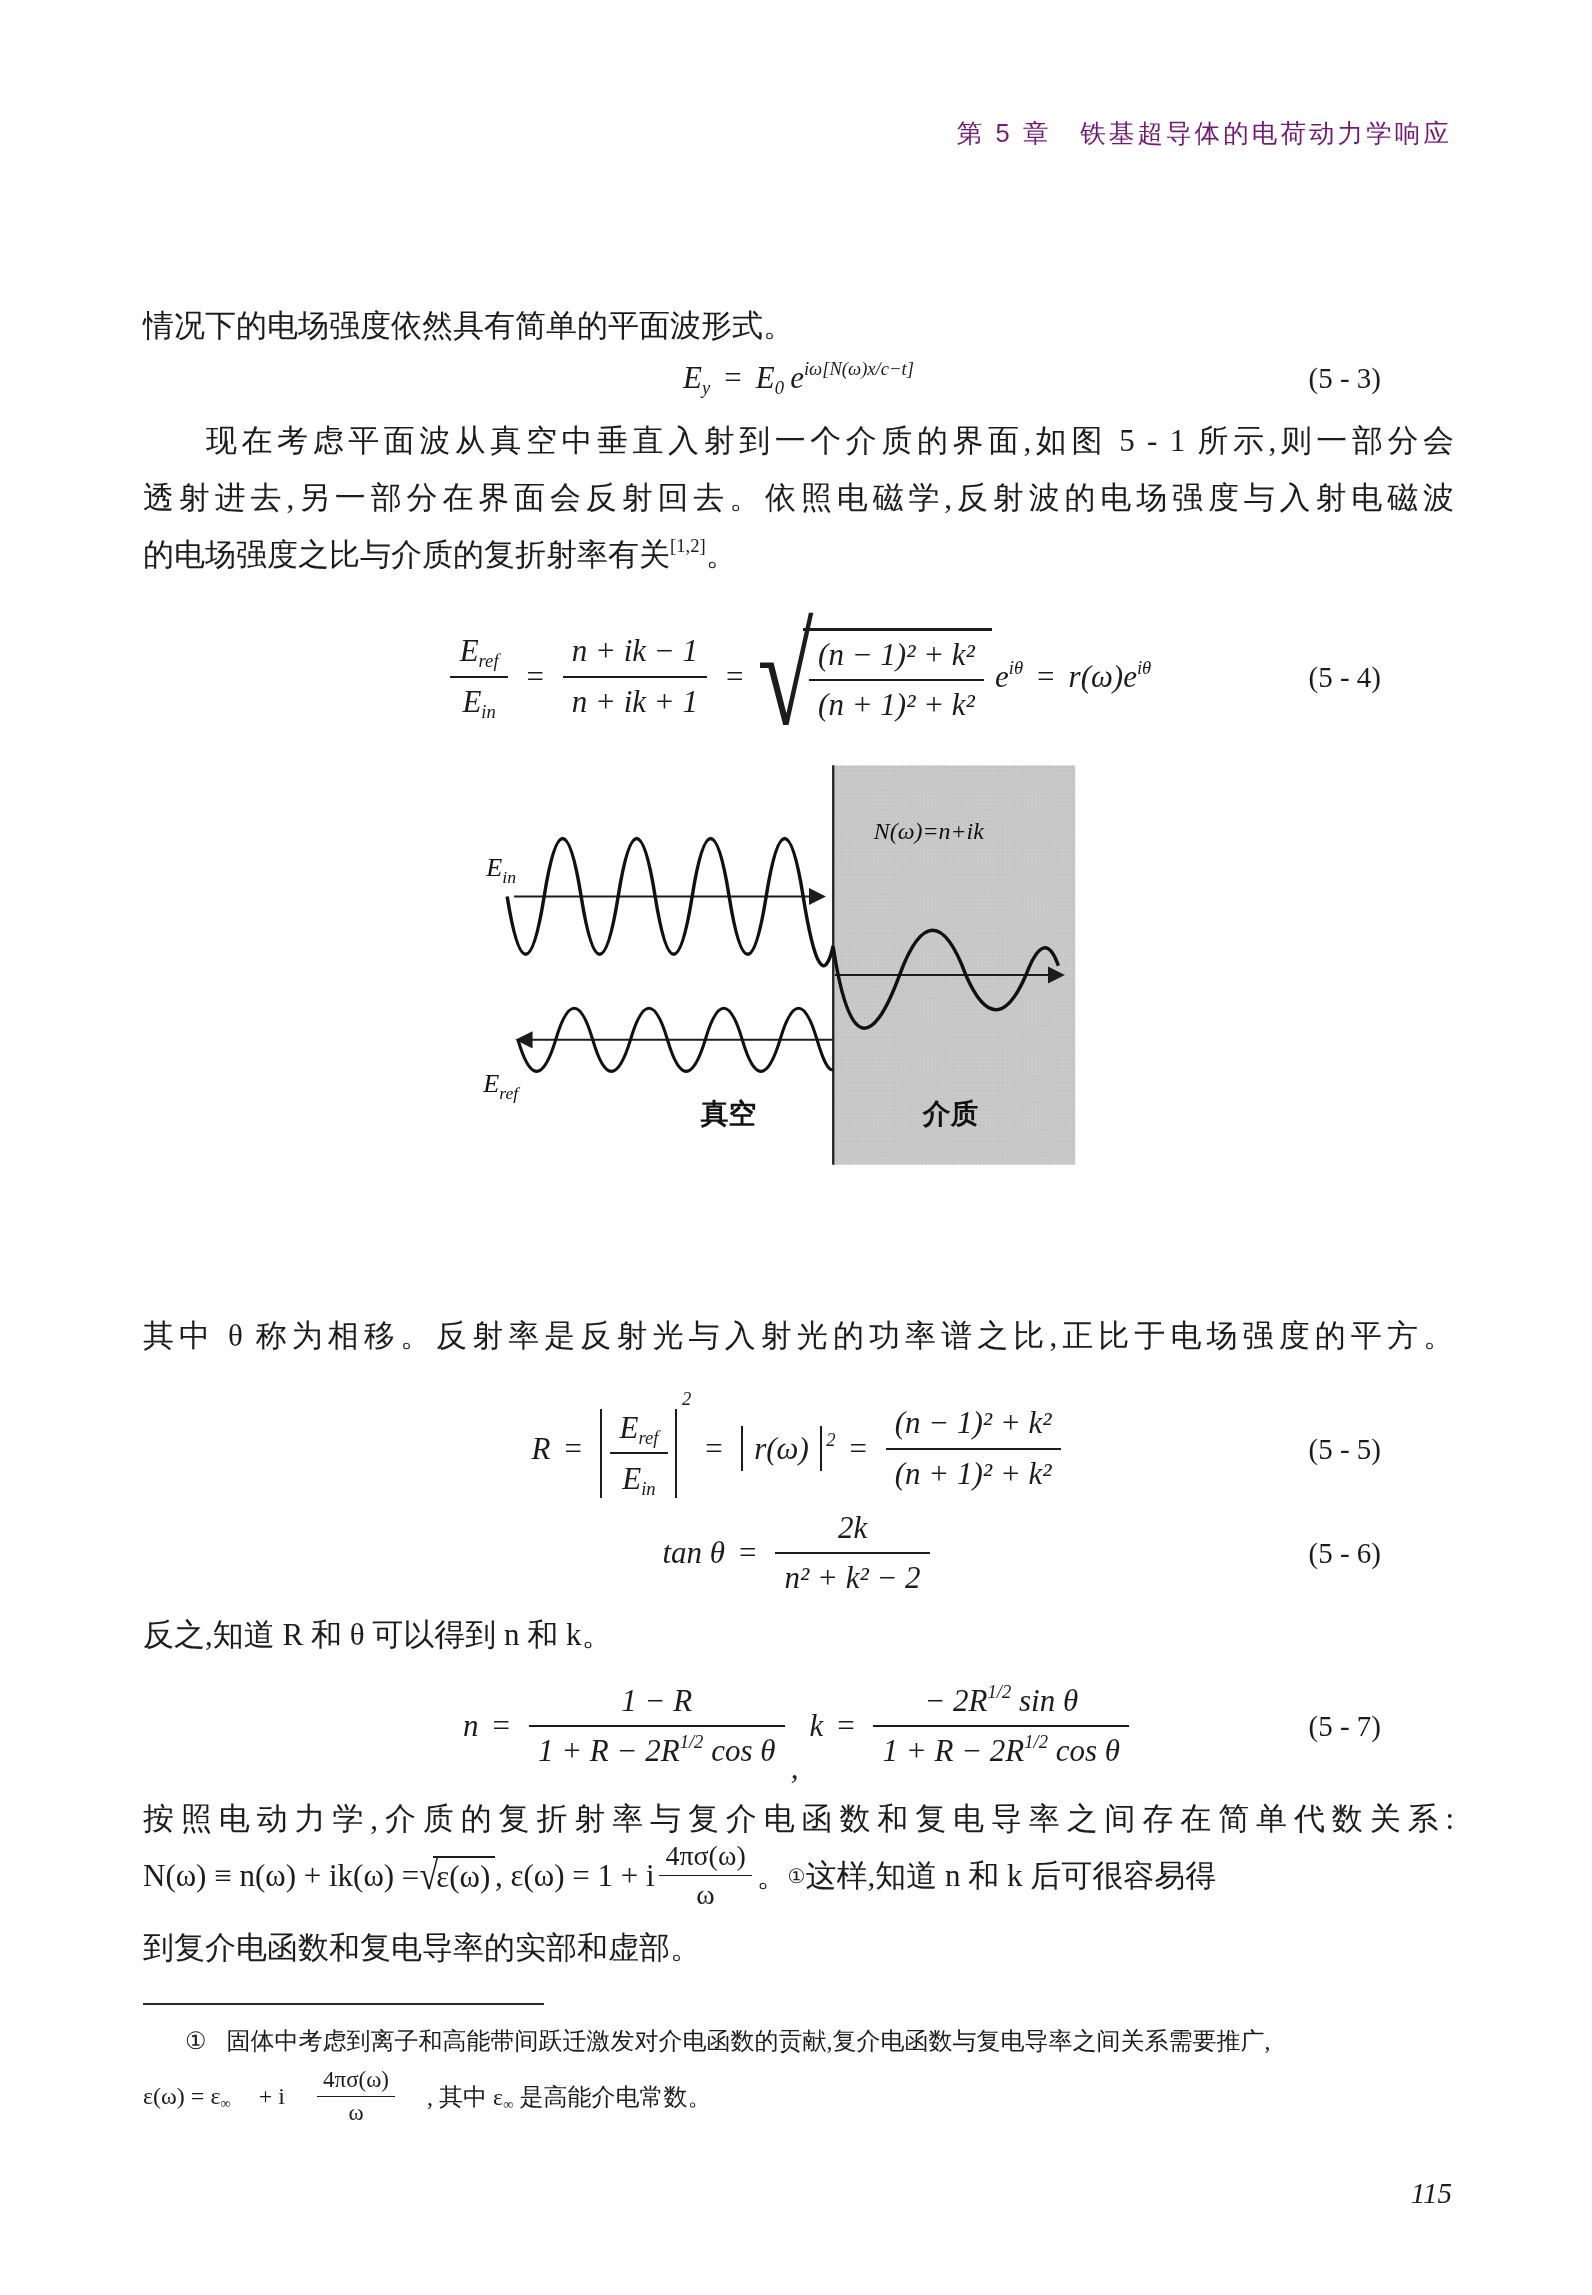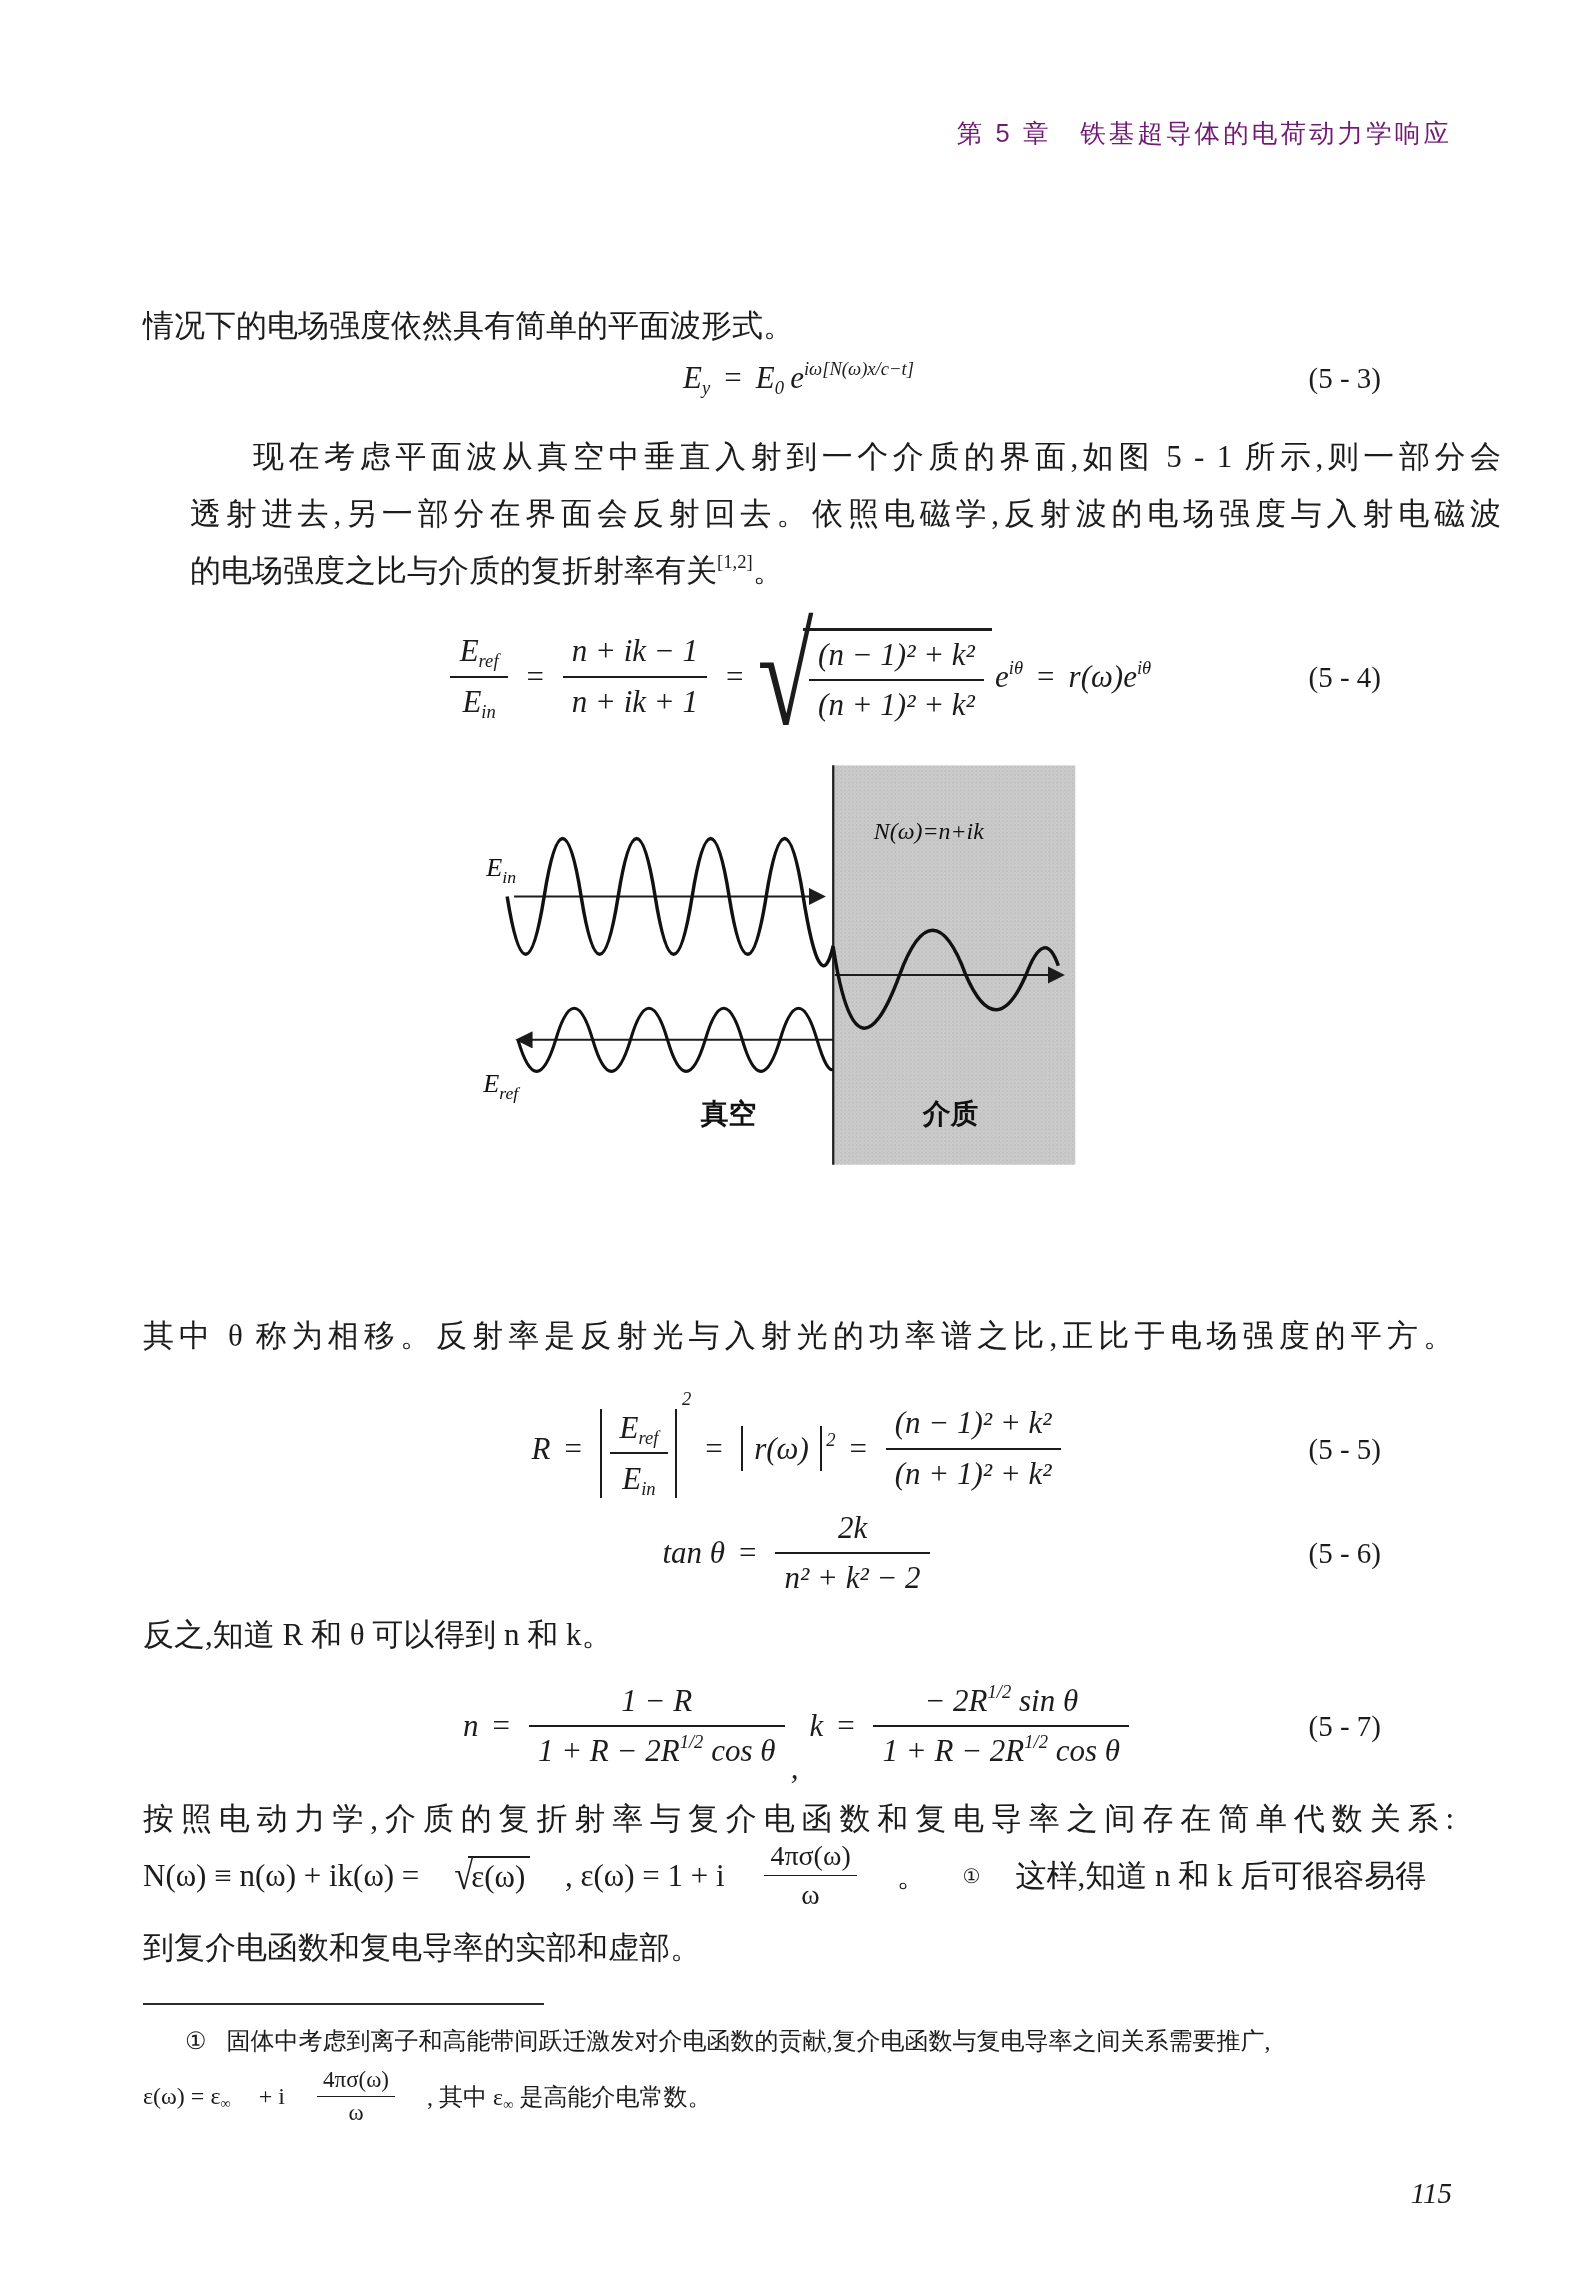--- a/index.html
+++ b/index.html
@@ -73,21 +73,21 @@
   <div class="blk txt" style="top:297px;">情况下的电场强度依然具有简单的平面波形式。</div>
 
   <div class="eqrow" style="top:339px; height:77px;">
     <span class="it"><span>E</span><sub>y</sub></span>
     <span class="rel">=</span>
     <span class="it"><span>E</span><sub>0</sub></span>
     <span style="margin-left:6.2px;"><span>e</span><sup>iω[N(ω)x/c−t]</sup></span>
     <span class="eqlabel">(5 - 3)</span>
   </div>
 
-  <div class="blk txt" style="top:428px;margin-left:47px;">
+  <div class="blk txt" style="top:412px;">
     <div class="fill indent">现在考虑平面波从真空中垂直入射到一个介质的界面,如图 5 - 1 所示,则一部分会</div>
     <div class="fill">透射进去,另一部分在界面会反射回去。依照电磁学,反射波的电场强度与入射电磁波</div>
     <div><span>的电场强度之比与介质的复折射率有关</span><sup>[1,2]</sup><span>。</span></div>
   </div>
 
   <div class="eqrow" style="top:609px; height:135px;">
     <span class="frac">
       <span class="num"><span>E</span><sub>ref</sub></span>
       <span class="den"><span>E</span><sub>in</sub></span>
     </span>
@@ -213,21 +213,21 @@
     <span class="rel">=</span>
     <span class="frac">
       <span class="num"><span>− 2R</span><sup>1/2</sup><span> sin θ</span></span>
       <span class="den"><span>1 + R − 2R</span><sup>1/2</sup><span> cos θ</span></span>
     </span>
     <span class="eqlabel">(5 - 7)</span>
   </div>
 
   <div class="blk txt fill" style="top:1790px;">按照电动力学,介质的复折射率与复介电函数和复电导率之间存在简单代数关系:</div>
 
-  <div class="blk mathline" style="top:1830px; height:91px;gap:35px;">
+  <div class="blk mathline" style="top:1830px; height:91px;">
     <span class="it">N(ω) ≡ n(ω) + ik(ω) = </span>
     <span class="sqrt">
       <span class="rad rad-sm">√</span>
       <span class="bd bd-sm it">ε(ω)</span>
     </span>
     <span class="it"> , ε(ω) = 1 + i </span>
     <span class="frac it" style="font-size:28px;">
       <span class="num" style="padding:0 6.2px 3.1px; border-bottom-width:1.5px;">4πσ(ω)</span>
       <span class="den" style="padding:3.1px 6.2px 0;">ω</span>
     </span>

